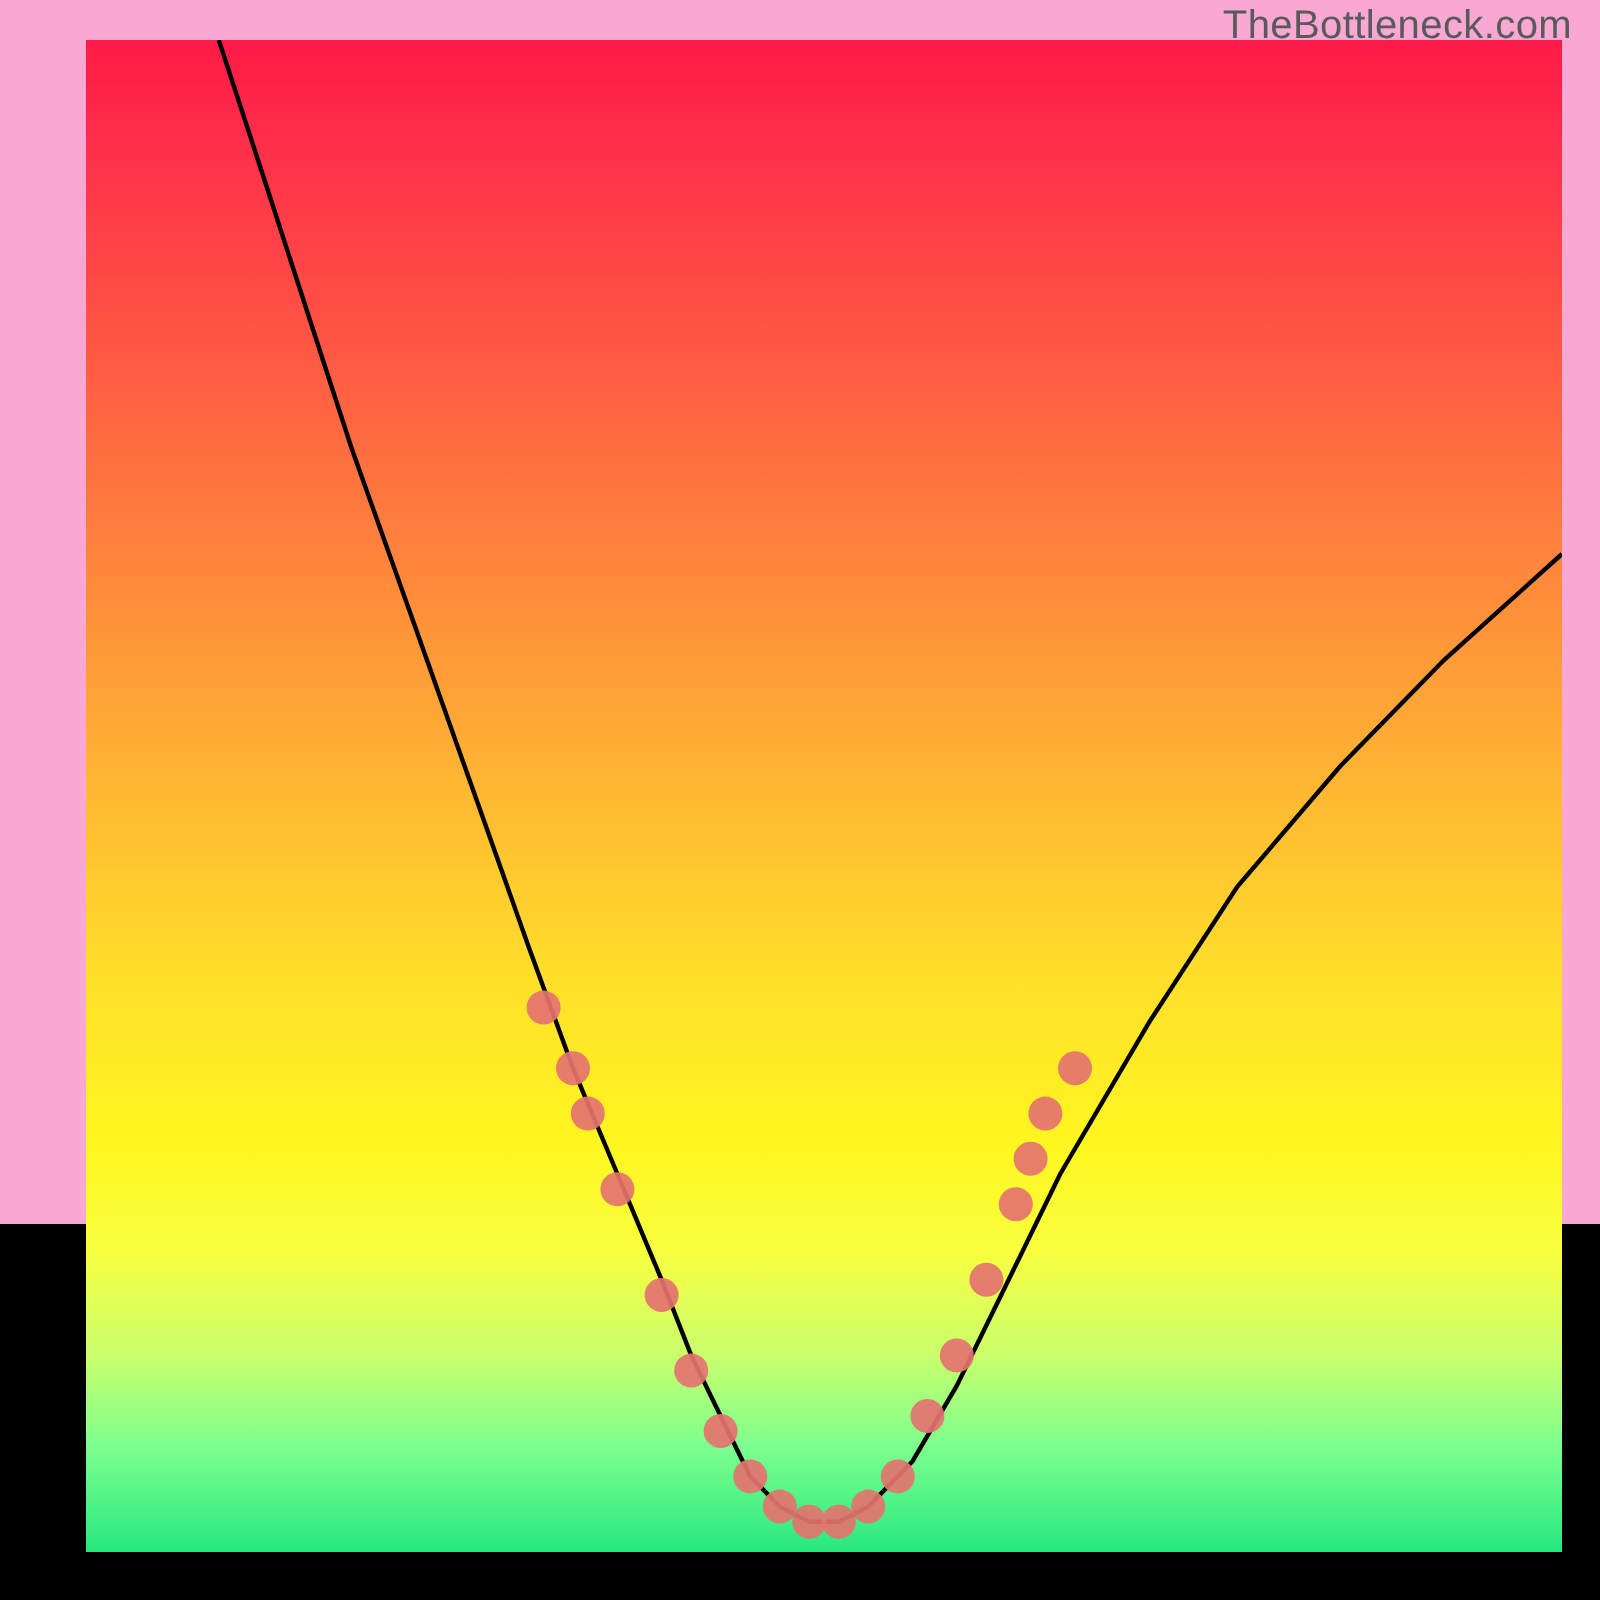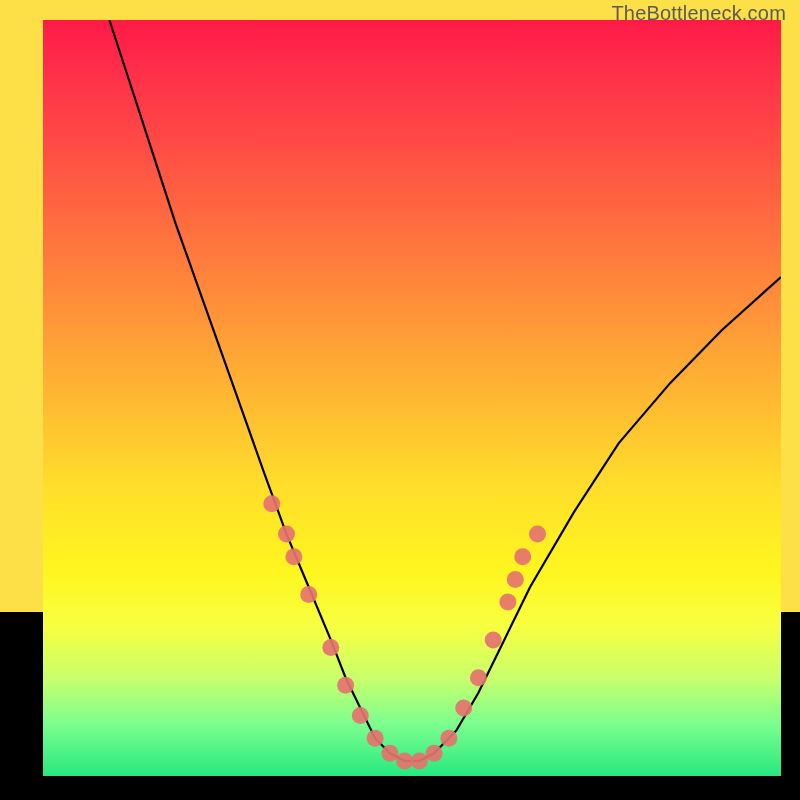--- a/index.html
+++ b/index.html
@@ -10,21 +10,21 @@
     overflow: hidden;
     background: #000;
     font-family: Arial, Helvetica, sans-serif;
   }
   .frame {
     position: absolute;
     left: 0;
     top: 0;
     width: 800px;
     height: 612px;
-    background: #fde047;
+    background: #f9a8d4;
     text-align: right;
   }
   .plot {
     position: absolute;
     left: 43px;
     top: 20px;
     width: 738px;
     height: 756px;
     background: linear-gradient(to bottom,
       #ff1a46 0%,

